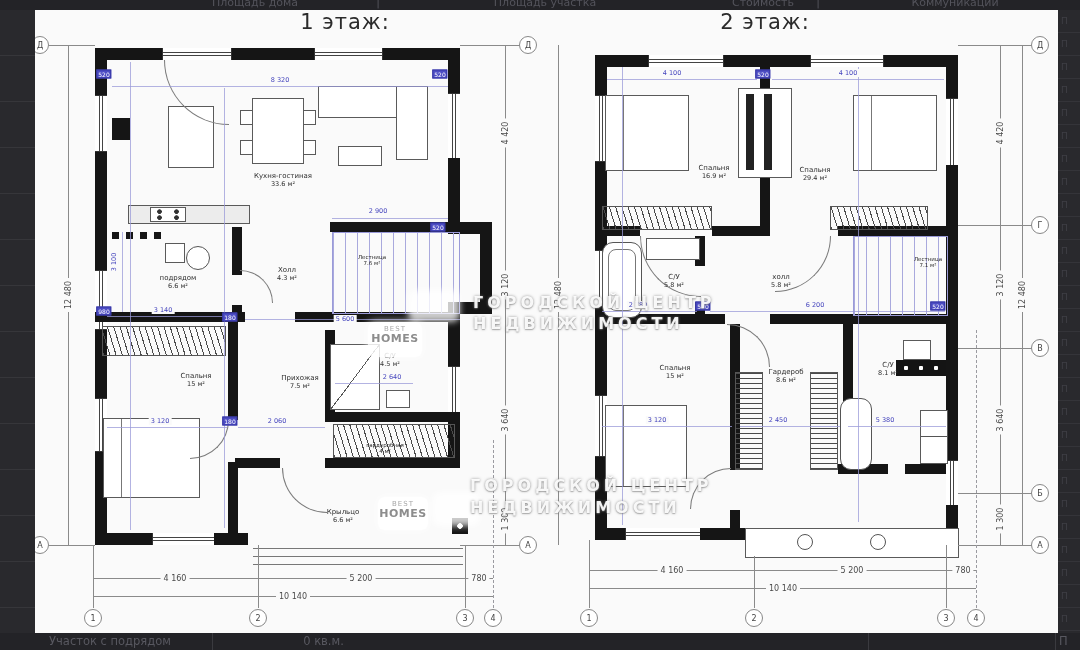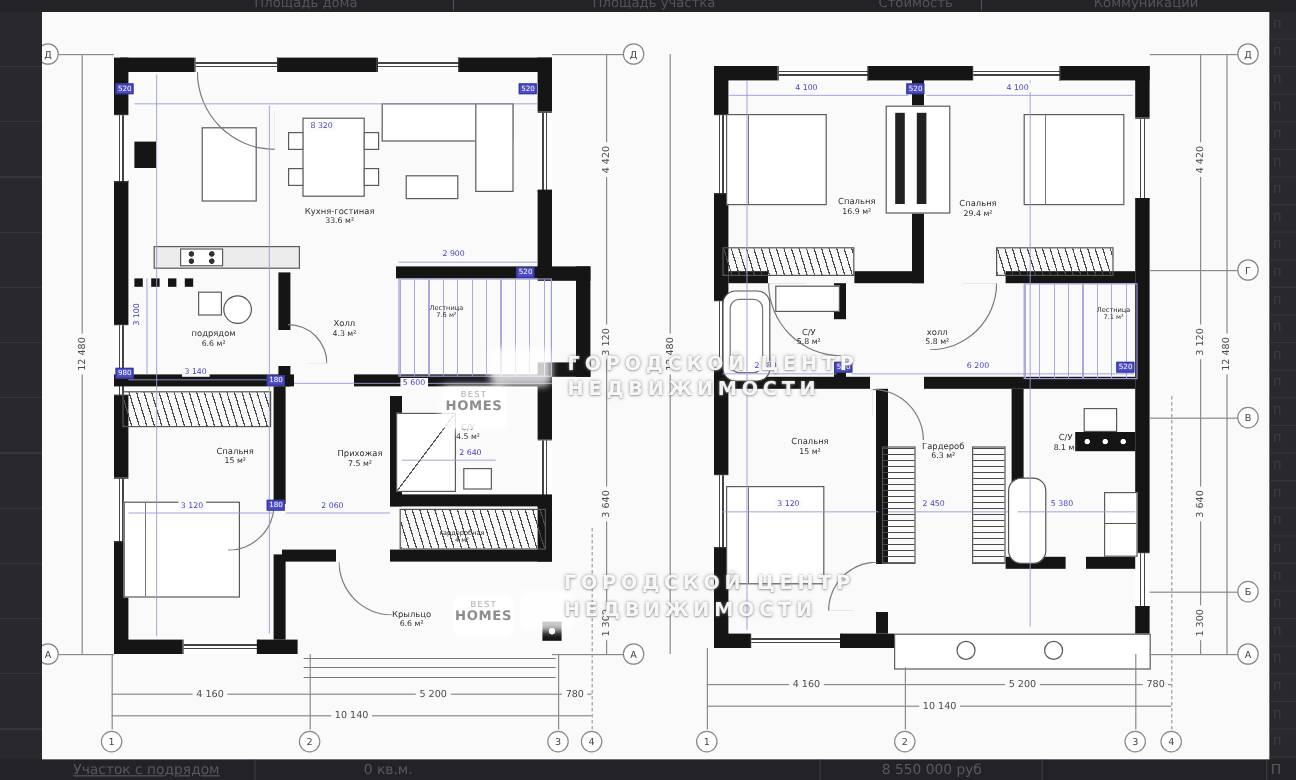--- a/index.html
+++ b/index.html
@@ -59,20 +59,21 @@
   .logo .l1{font-size:7px;color:#a8a8a8;letter-spacing:1px;line-height:8px;}
   .logo .l2{font-size:11px;font-weight:bold;color:#8d8d8d;letter-spacing:.5px;line-height:12px;}
 </style>
 </head>
 <body>
 
 <div class="screen">
 
   <div class="paper"></div>
 
+  <div class="ttl" style="left:245px;top:10px;width:200px;">1 этаж:</div>
 
   <div class="blk" style="left:100px;top:48px;width:62px;height:12px;"></div>
   <div class="blk" style="left:230px;top:48px;width:84px;height:12px;"></div>
   <div class="blk" style="left:381px;top:48px;width:79px;height:12px;"></div>
   <div class="win-h" style="left:162px;top:48px;width:68px;"></div>
   <div class="win-h" style="left:314px;top:48px;width:67px;"></div>
   <div class="blk" style="left:95px;top:48px;width:12px;height:47px;"></div>
   <div class="blk" style="left:95px;top:150px;width:12px;height:120px;"></div>
   <div class="blk" style="left:95px;top:328px;width:12px;height:70px;"></div>
   <div class="blk" style="left:95px;top:450px;width:12px;height:95px;"></div>
@@ -132,21 +133,21 @@
   <div class="f shower" style="left:330px;top:344px;width:48px;height:64px;"></div>
   <div class="f" style="left:386px;top:390px;width:22px;height:16px;"></div>
   <div class="arc abl" style="left:164px;top:60px;width:64px;height:64px;"></div>
   <div class="arc atr" style="left:240px;top:270px;width:32px;height:32px;"></div>
   <div class="arc abr" style="left:190px;top:420px;width:38px;height:38px;"></div>
   <div class="arc abl" style="left:282px;top:468px;width:44px;height:44px;"></div>
 
   <div class="bl" style="left:130px;top:62px;width:1px;height:468px;"></div>
   <div class="bl" style="left:224px;top:88px;width:1px;height:440px;"></div>
   <div class="bl" style="left:112px;top:86px;width:336px;height:1px;"></div>
-  <div class="bd" style="left:268px;top:80px;margin-top:25px;">8 320</div>
+  <div class="bd" style="left:280px;top:80px;">8 320</div>
   <div class="bl" style="left:332px;top:218px;width:116px;height:1px;"></div>
   <div class="bd" style="left:378px;top:211px;">2 900</div>
   <div class="bl" style="left:122px;top:232px;width:1px;height:80px;"></div>
   <div class="bd" style="left:114px;top:262px;transform:translate(-50%,-50%) rotate(-90deg);">3 100</div>
   <div class="bl" style="left:107px;top:316px;width:125px;height:1px;"></div>
   <div class="bd" style="left:163px;top:310px;">3 140</div>
   <div class="bl" style="left:245px;top:319px;width:215px;height:1px;"></div>
   <div class="bd" style="left:345px;top:319px;">5 600</div>
   <div class="bl" style="left:107px;top:427px;width:120px;height:1px;"></div>
   <div class="bd" style="left:160px;top:421px;">3 120</div>
@@ -221,20 +222,21 @@
   <div class="dd" style="left:493px;top:440px;height:168px;"></div>
   <div class="gb" style="left:31px;top:36px;">Д</div>
   <div class="gb" style="left:31px;top:536px;">А</div>
   <div class="gb" style="left:519px;top:36px;">Д</div>
   <div class="gb" style="left:519px;top:536px;">А</div>
   <div class="gb" style="left:84px;top:609px;">1</div>
   <div class="gb" style="left:249px;top:609px;">2</div>
   <div class="gb" style="left:456px;top:609px;">3</div>
   <div class="gb" style="left:484px;top:609px;">4</div>
 
+  <div class="ttl" style="left:665px;top:10px;width:200px;">2 этаж:</div>
 
   <div class="blk" style="left:600px;top:55px;width:48px;height:12px;"></div>
   <div class="blk" style="left:722px;top:55px;width:88px;height:12px;"></div>
   <div class="blk" style="left:882px;top:55px;width:76px;height:12px;"></div>
   <div class="win-h" style="left:648px;top:55px;width:74px;"></div>
   <div class="win-h" style="left:810px;top:55px;width:72px;"></div>
   <div class="blk" style="left:595px;top:55px;width:12px;height:40px;"></div>
   <div class="blk" style="left:595px;top:160px;width:12px;height:90px;"></div>
   <div class="blk" style="left:595px;top:305px;width:12px;height:90px;"></div>
   <div class="blk" style="left:595px;top:455px;width:12px;height:85px;"></div>
@@ -331,21 +333,21 @@
   <div class="room sm" style="left:928px;top:262px;">
       <div class="rn">Лестница</div>
       <div class="ra">7.1 м²</div>
     </div>
   <div class="room" style="left:675px;top:372px;">
       <div class="rn">Спальня</div>
       <div class="ra">15 м²</div>
     </div>
   <div class="room" style="left:786px;top:376px;">
       <div class="rn">Гардероб</div>
-      <div class="ra">6.3 м²</div>
+      <div class="ra">8.6 м²</div>
     </div>
   <div class="room" style="left:888px;top:369px;">
       <div class="rn">С/У</div>
       <div class="ra">8.1 м²</div>
     </div>
 
   <div class="dl" style="left:558px;top:45px;width:1px;height:500px;"></div>
   <div class="kdv" style="left:558px;top:295px;">12 480</div>
   <div class="dl" style="left:1000px;top:45px;width:1px;height:500px;"></div>
   <div class="kdv" style="left:1000px;top:133px;">4 420</div>
@@ -428,20 +430,19 @@
   <div class="topbar">
     <span class="th" style="left:255px;">Площадь дома</span>
     <span class="th" style="left:378px;">|</span>
     <span class="th" style="left:545px;">Площадь участка</span>
     <span class="th" style="left:763px;">Стоимость</span>
     <span class="th" style="left:818px;">|</span>
     <span class="th" style="left:955px;">Коммуникации</span>
   </div>
 
   <div class="bottombar">
-    <div class="bc" style="left:16px;width:212px;border-left:none;text-decoration:underline;">Участок с подрядом</div>
+    <div class="bc" style="left:4px;width:212px;border-left:none;">Участок с подрядом</div>
     <div class="bc" style="left:212px;width:221px;">0 кв.м.</div>
-    <div class="bc" style="left:683px;width:185px;">8 550 000 руб</div>
     <div class="bc" style="left:868px;width:187px;"></div>
     <div class="bc" style="left:1055px;width:25px;text-align:left;padding-left:3px;">П</div>
   </div>
 
 </div>
 
 </body></html>

